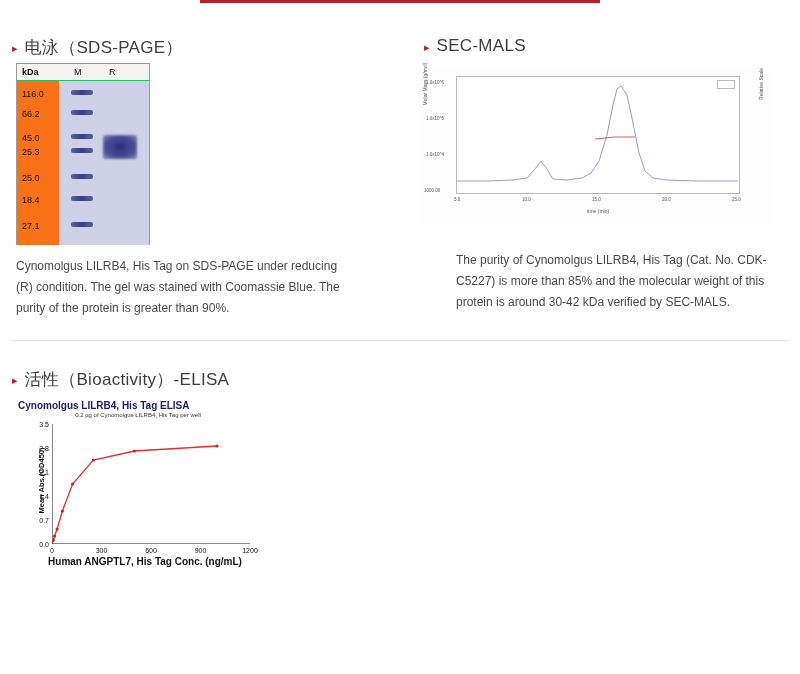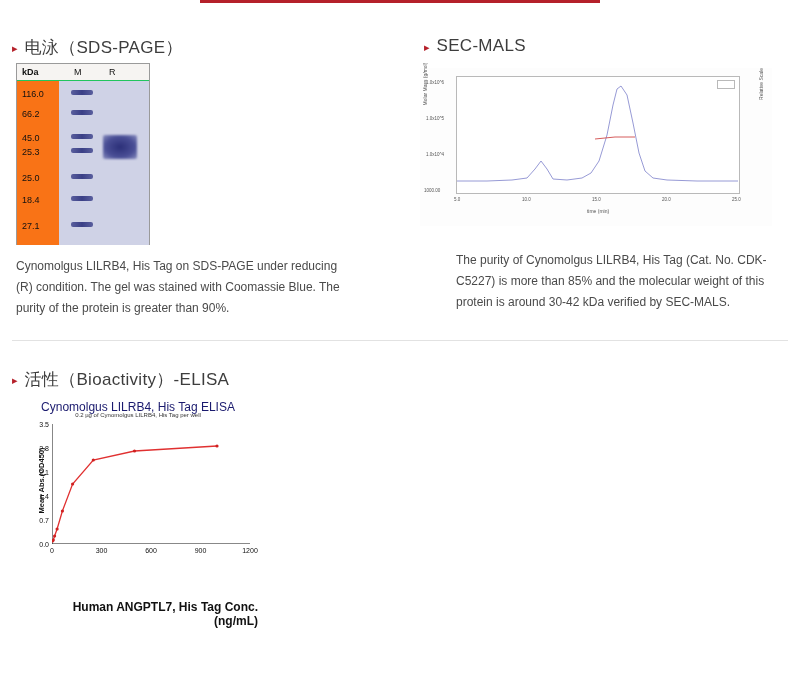--- a/index.html
+++ b/index.html
@@ -132,34 +132,34 @@
   }
 
   
   .elisa {
     position: absolute; left: 18px; top: 398px;
     width: 240px; height: 172px;
     background: #ffffff;
   }
   .elisa-title {
     position: absolute; left: 0; top: 2px; width: 100%;
-    text-align: center; font-size: 12px; font-weight: normal; color: #1a1a6e;
+    text-align: left; font-size: 10px; font-weight: bold; color: #1a1a6e;
   }
   .elisa-sub {
     position: absolute; left: 0; top: 14px; width: 100%;
     text-align: center; font-size: 6px; color: #333;
   }
   .elisa-ylabel {
     position: absolute; left: -22px; top: 78px; width: 90px;
     transform: rotate(-90deg); transform-origin: 50% 50%;
     text-align: center; font-size: 7.5px; font-weight: bold; color: #111;
   }
   .elisa-xlabel {
     position: absolute; left: 14px; top: 158px; width: 226px;
-    text-align: right; font-size: 12px; font-weight: bold; color: #111; margin-top: 44px;
+    text-align: center; font-size: 10px; font-weight: bold; color: #111;
   }
   .elisa-plot {
     position: absolute; left: 34px; top: 26px; width: 198px; height: 120px;
   }
   .elisa-ytick {
     position: absolute; right: 100%; margin-right: 3px;
     font-size: 7px; color: #111; transform: translateY(-50%);
     white-space: nowrap;
   }
   .elisa-xtick {

